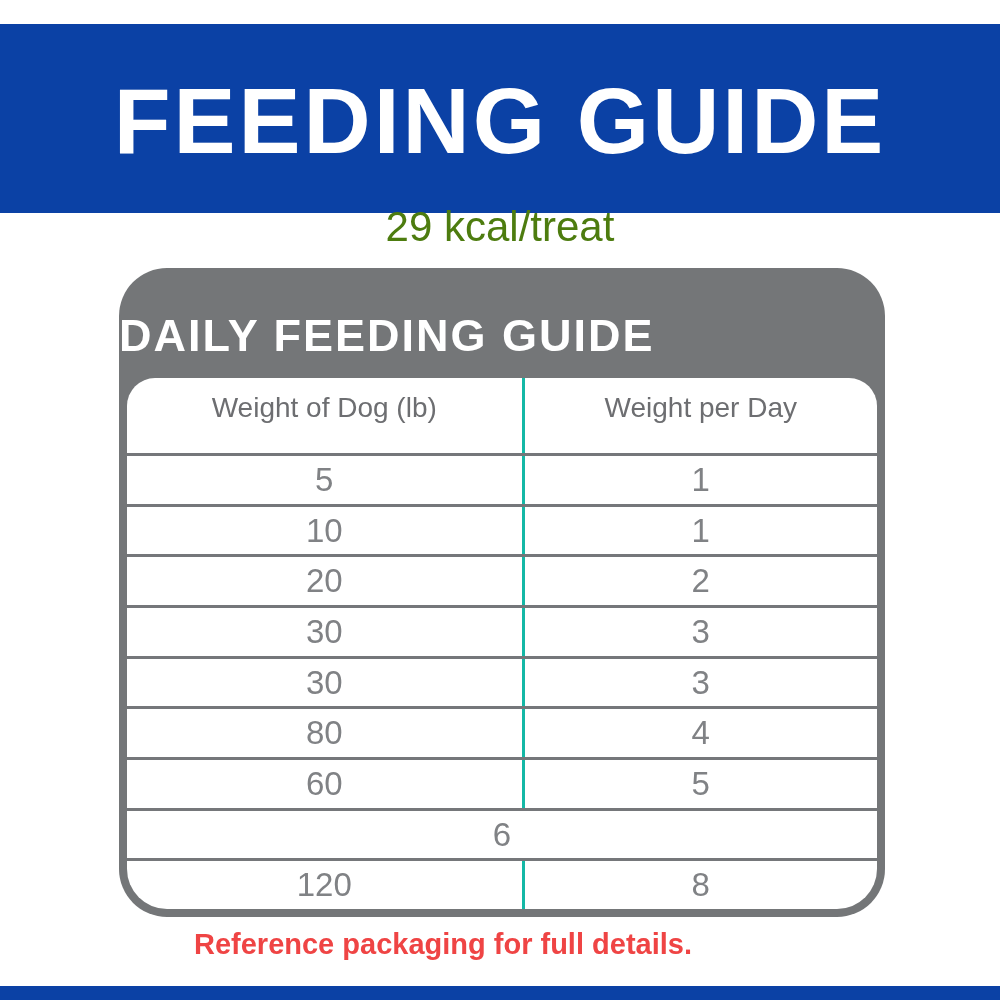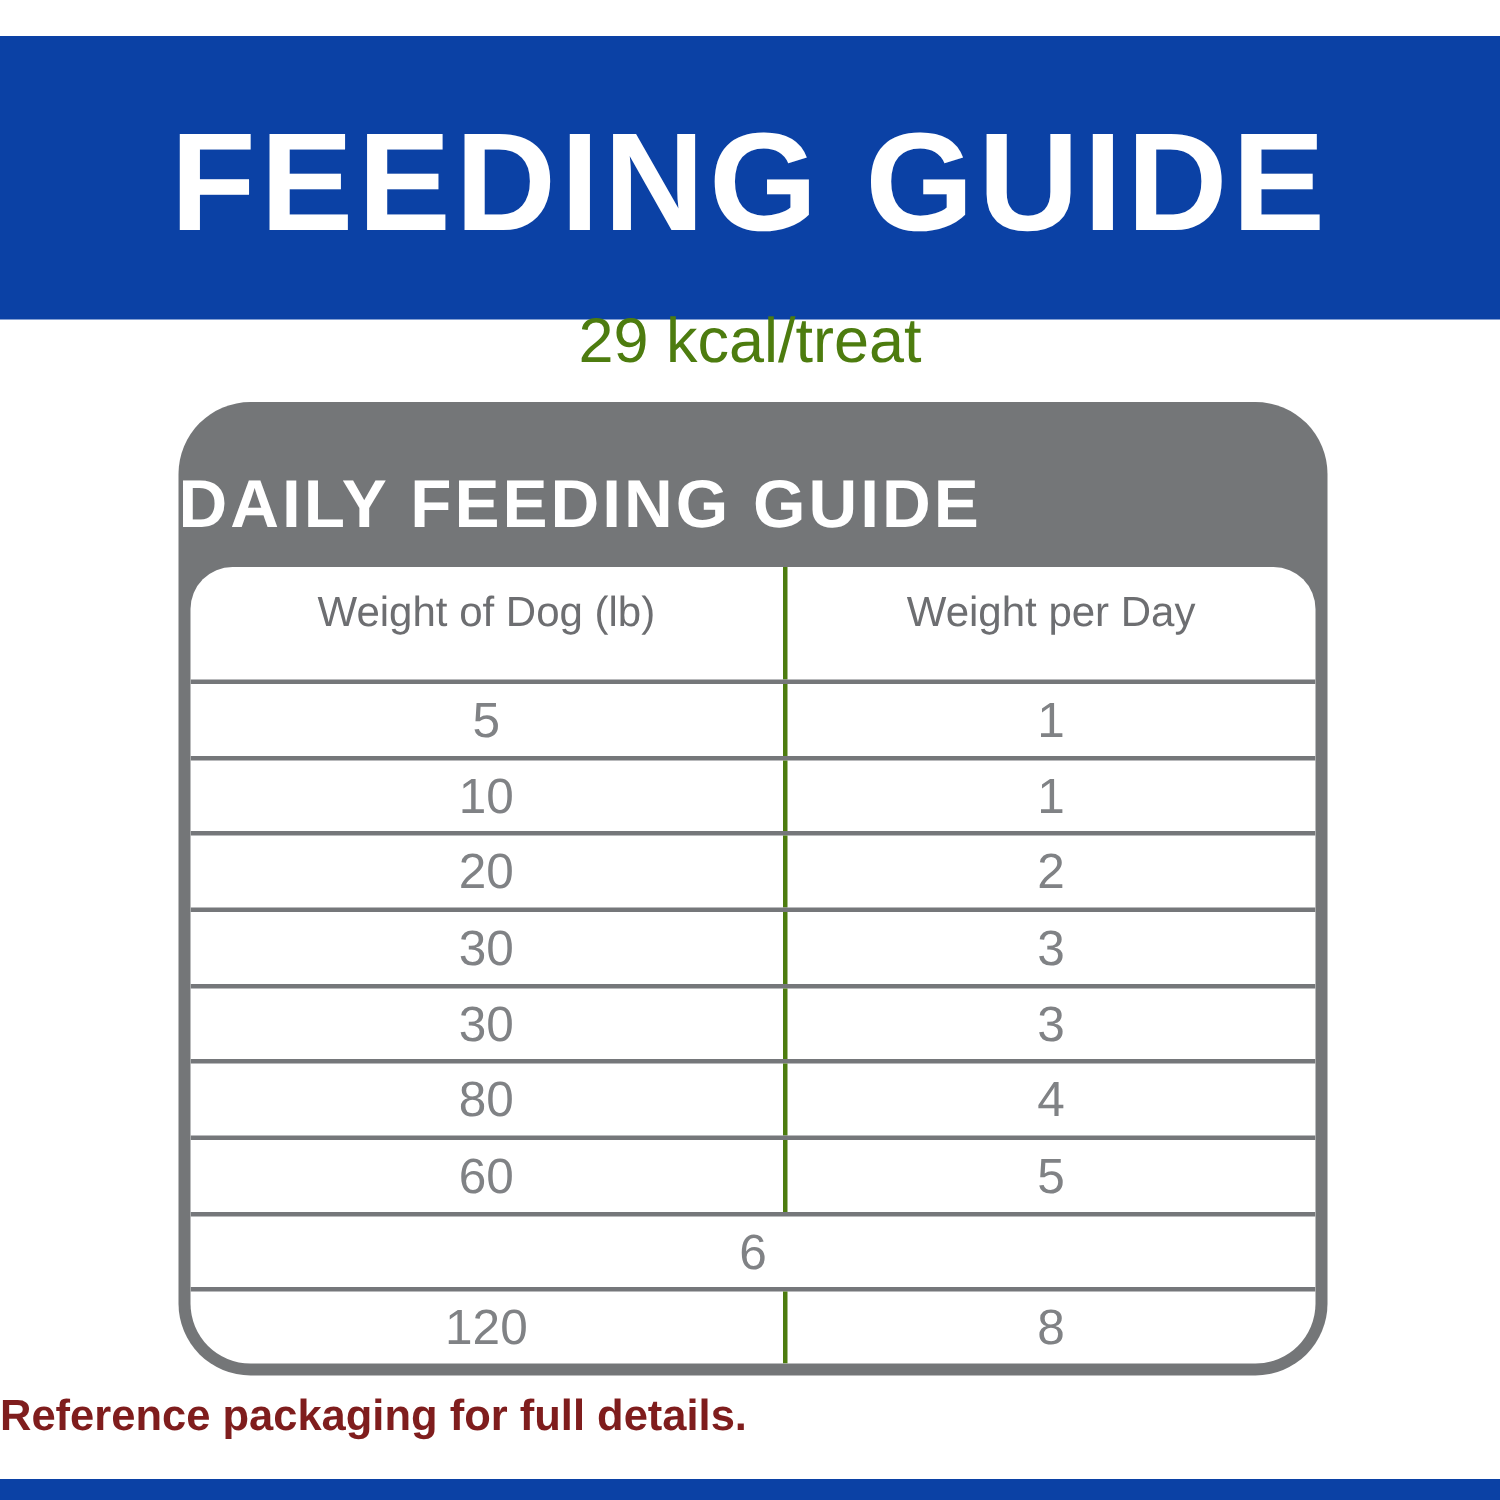--- a/index.html
+++ b/index.html
@@ -82,21 +82,21 @@
     display: flex;
     flex: none;
   }
   .trow {
     flex: 1;
     display: flex;
     border-top: 3px solid #75777a;
   }
   .cell-left {
     width: 52.6%;
-    border-right: 3px solid #4d7c0f;
+    border-right: 3px solid #14b8a6;
     display: flex;
     align-items: center;
     justify-content: center;
   }
   .cell-right {
     flex: 1;
     display: flex;
     align-items: center;
     justify-content: center;
   }
@@ -108,24 +108,24 @@
   .trow .cell-left, .trow .cell-right {
     font-size: 33px;
     color: #808285;
   }
 
   
   .footer-note {
     position: absolute;
     left: 0; top: 928px;
     width: 886px;
-    text-align: left;
+    text-align: center;
     font-size: 29px;
     font-weight: bold;
-    color: #7f1d1d;
+    color: #ef4444;
   }
 
   
   .bottom-bar {
     position: absolute;
     left: 0; top: 986px;
     width: 1000px; height: 14px;
     background: #0b41a5;
   }
 </style>

